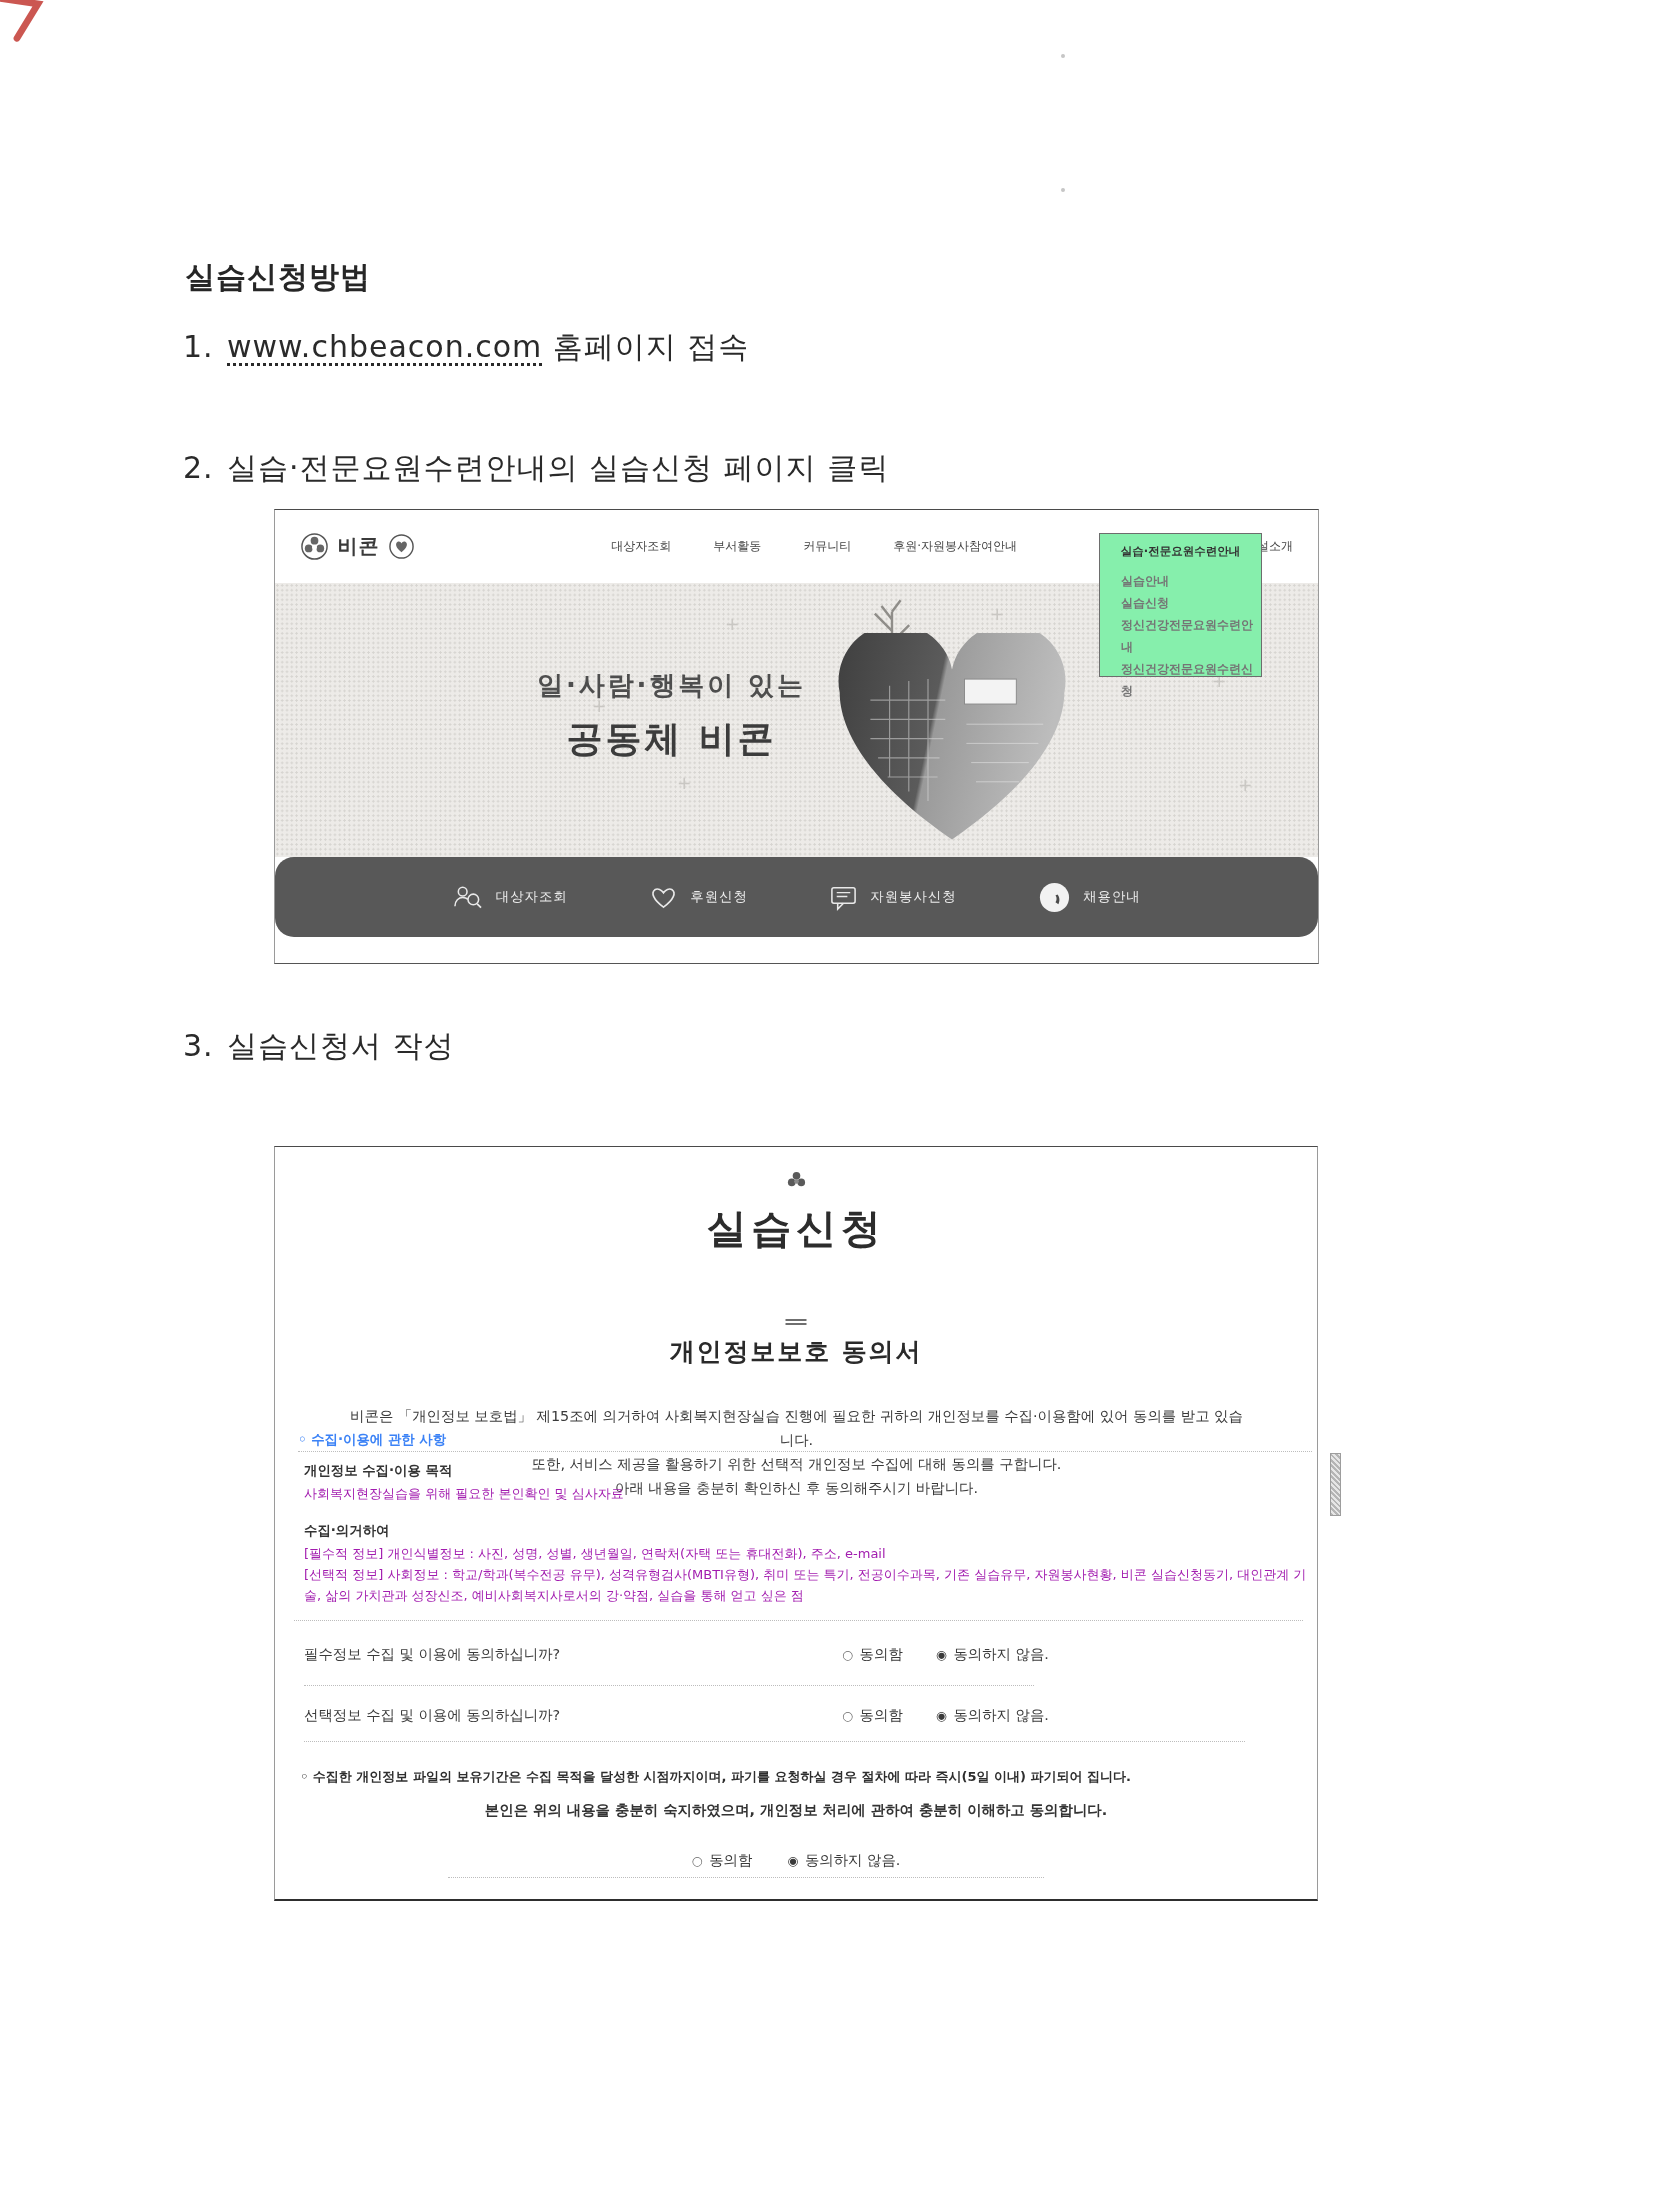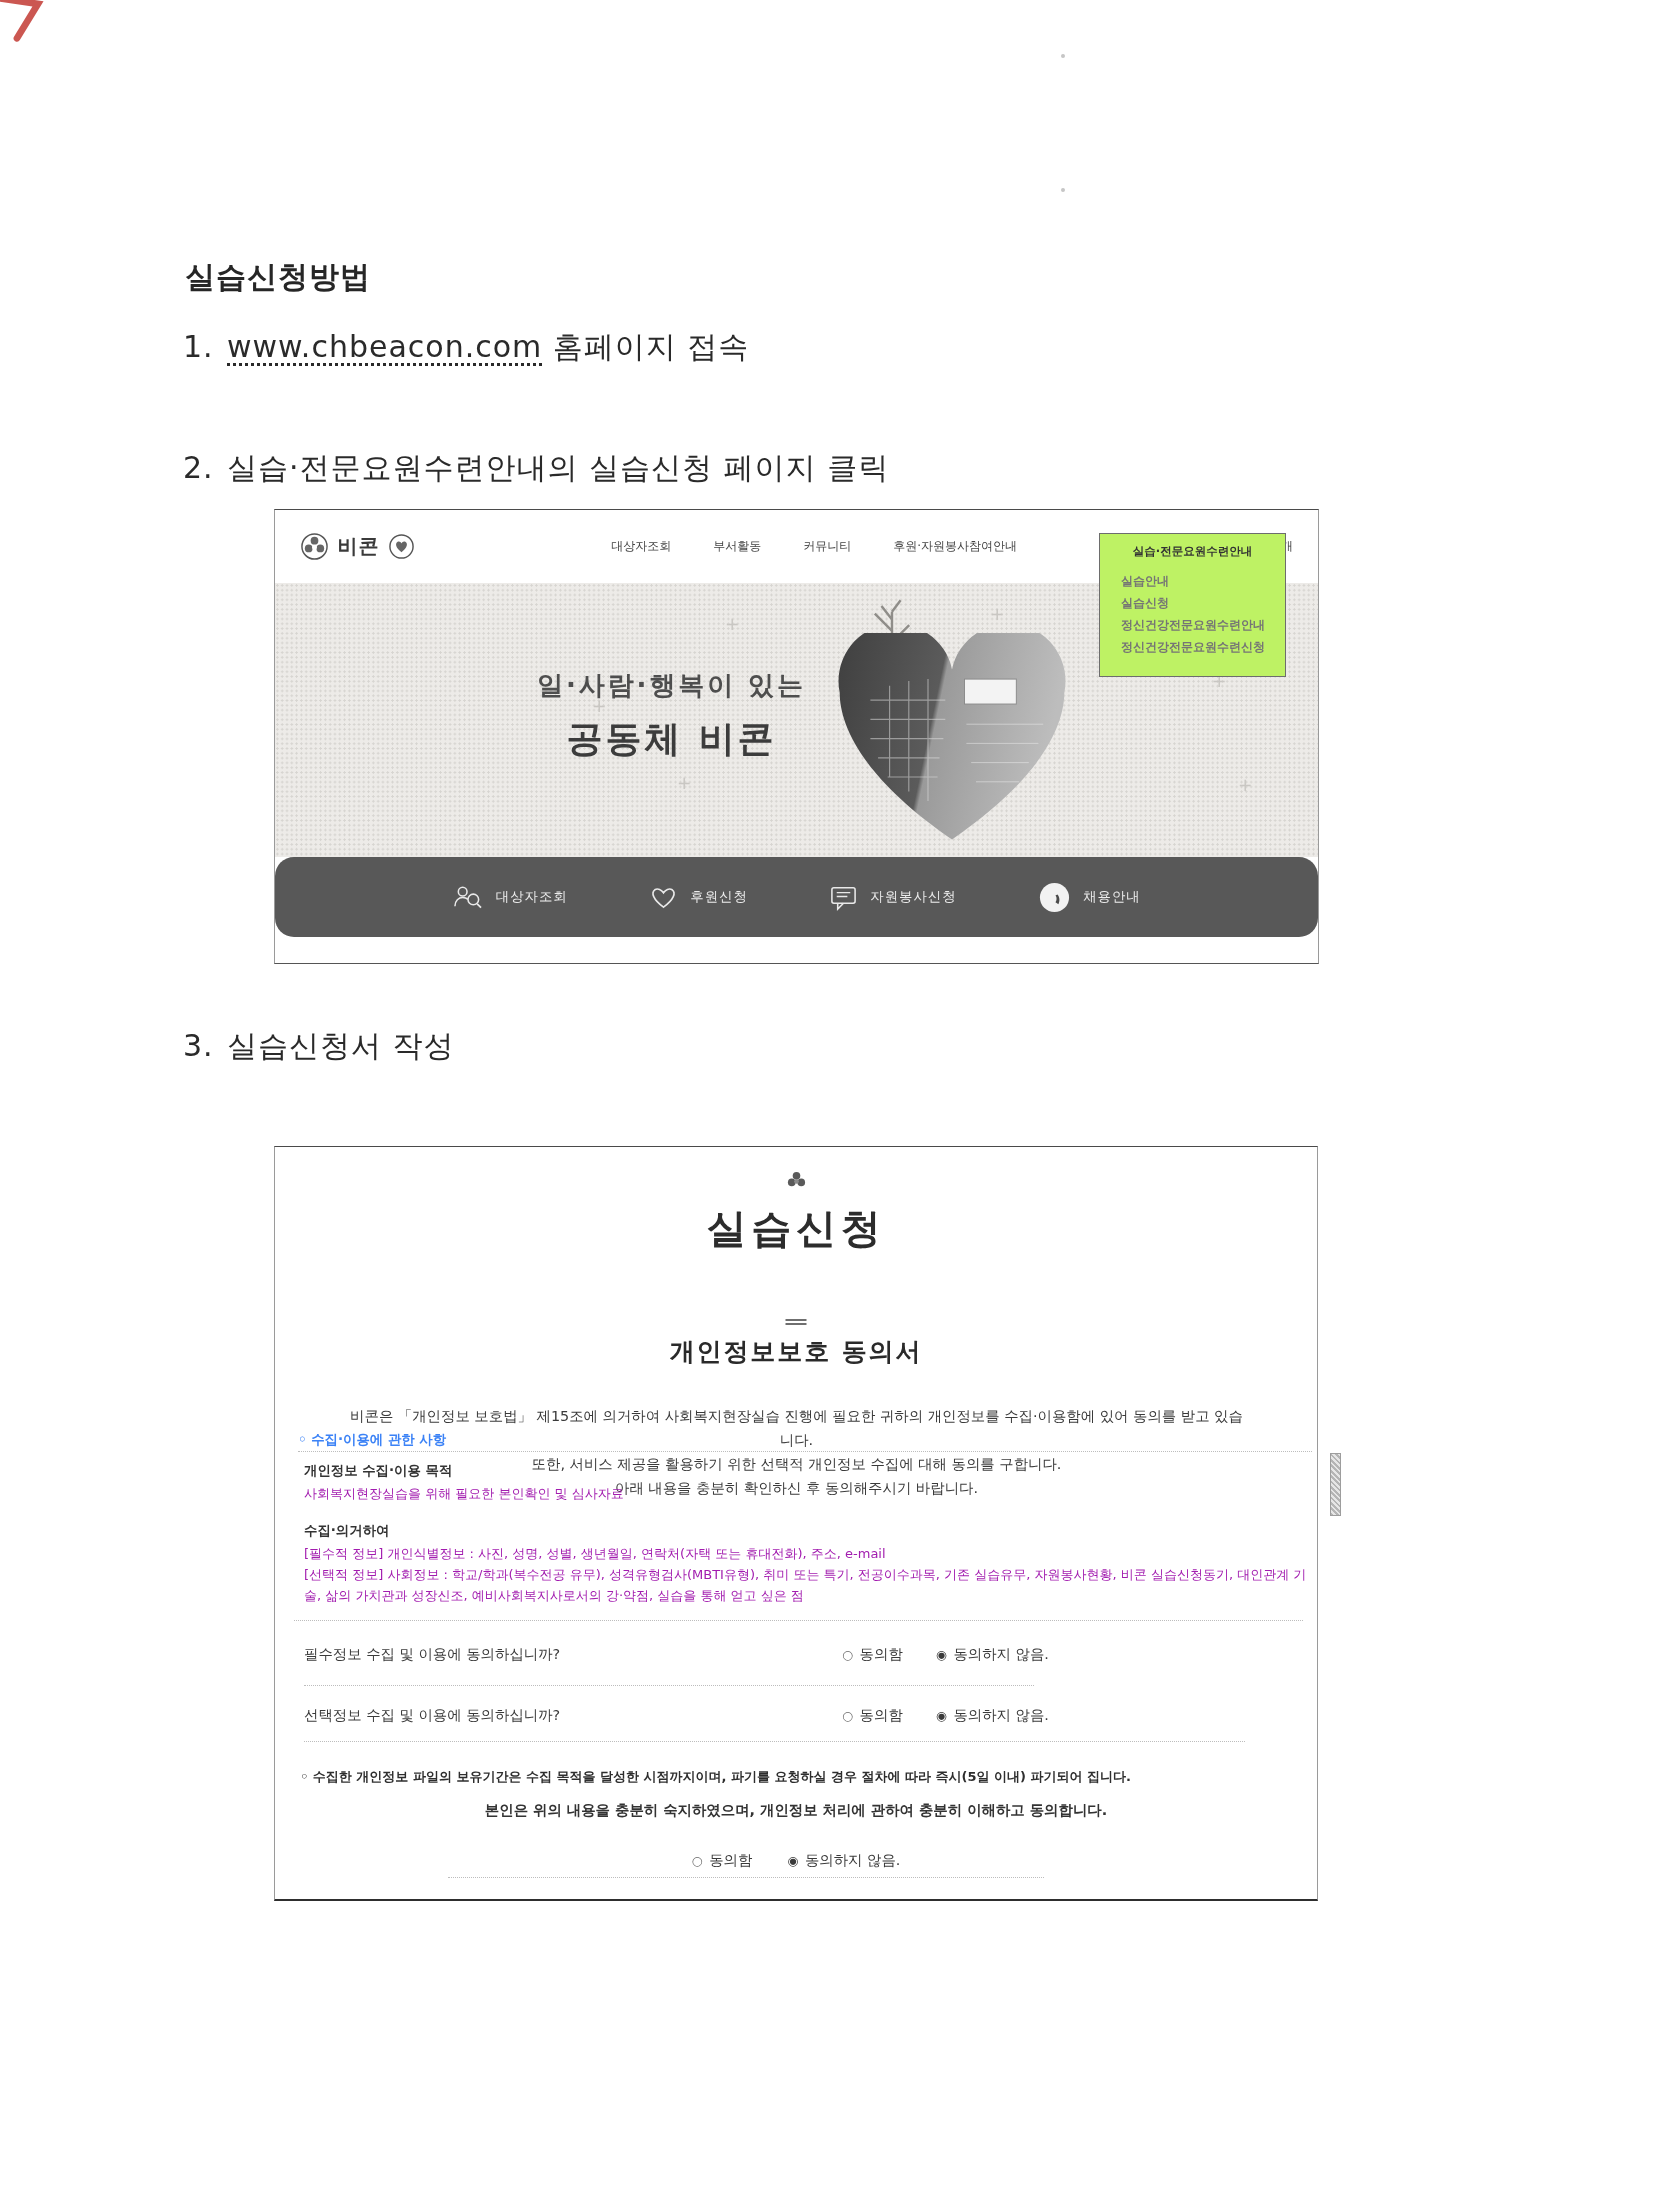--- a/index.html
+++ b/index.html
@@ -18,21 +18,21 @@
   .step .url{text-decoration:underline;text-decoration-style:dotted;text-underline-offset:5.8px;color:#2a2a2a;}
 
   
   .shot-web{position:absolute;left:274px;top:509px;width:1043px;height:453px;background:#fff;
             border:1px solid #9a9a9a;border-top:1.9px solid #4a4a4a;border-bottom:1.9px solid #555;}
   .web-nav{position:relative;height:73px;display:flex;align-items:center;padding:0 25px;box-sizing:border-box;background:#fff;}
   .logo{display:flex;align-items:center;gap:8.6px;}
   .brand{font-size:20px;font-weight:700;color:#3a3a3a;letter-spacing:1px;}
   .menu{margin-left:auto;display:flex;align-items:center;gap:42px;font-size:12px;color:#444;}
   .menu .spacer{width:144px;}
-  .dropdown{position:absolute;left:824px;top:23px;width:187px;height:144px;background:#bef264;
+  .dropdown{position:absolute;left:824px;top:23px;width:163px;height:144px;background:#86efac;
             border:1px solid #6d6d6d;z-index:6;box-sizing:border-box;}
   .dd-label{font-size:11.5px;font-weight:700;color:#333;text-align:center;margin-top:9.6px;}
   .dd-list{margin-top:11.5px;padding-left:21px;font-size:12px;color:#757575;line-height:22px;font-weight:bold;}
 
   .hero{position:absolute;left:0;top:73px;width:100%;height:274px;background-color:#edebe8;
         background-image:radial-gradient(#d7d5d1 1px,transparent 1px);background-size:4.8px 4.8px;overflow:hidden;}
   .hero-text{position:absolute;left:142px;top:85px;width:509px;text-align:center;}
   .hero-line1{font-size:26px;font-weight:700;color:#4e4e4e;letter-spacing:2.9px;}
   .hero-line2{font-size:36px;font-weight:800;color:#3c3c3c;letter-spacing:2.9px;margin-top:11.5px;}
   .sparkle{position:absolute;color:#c9c7c3;font-size:17.3px;}

